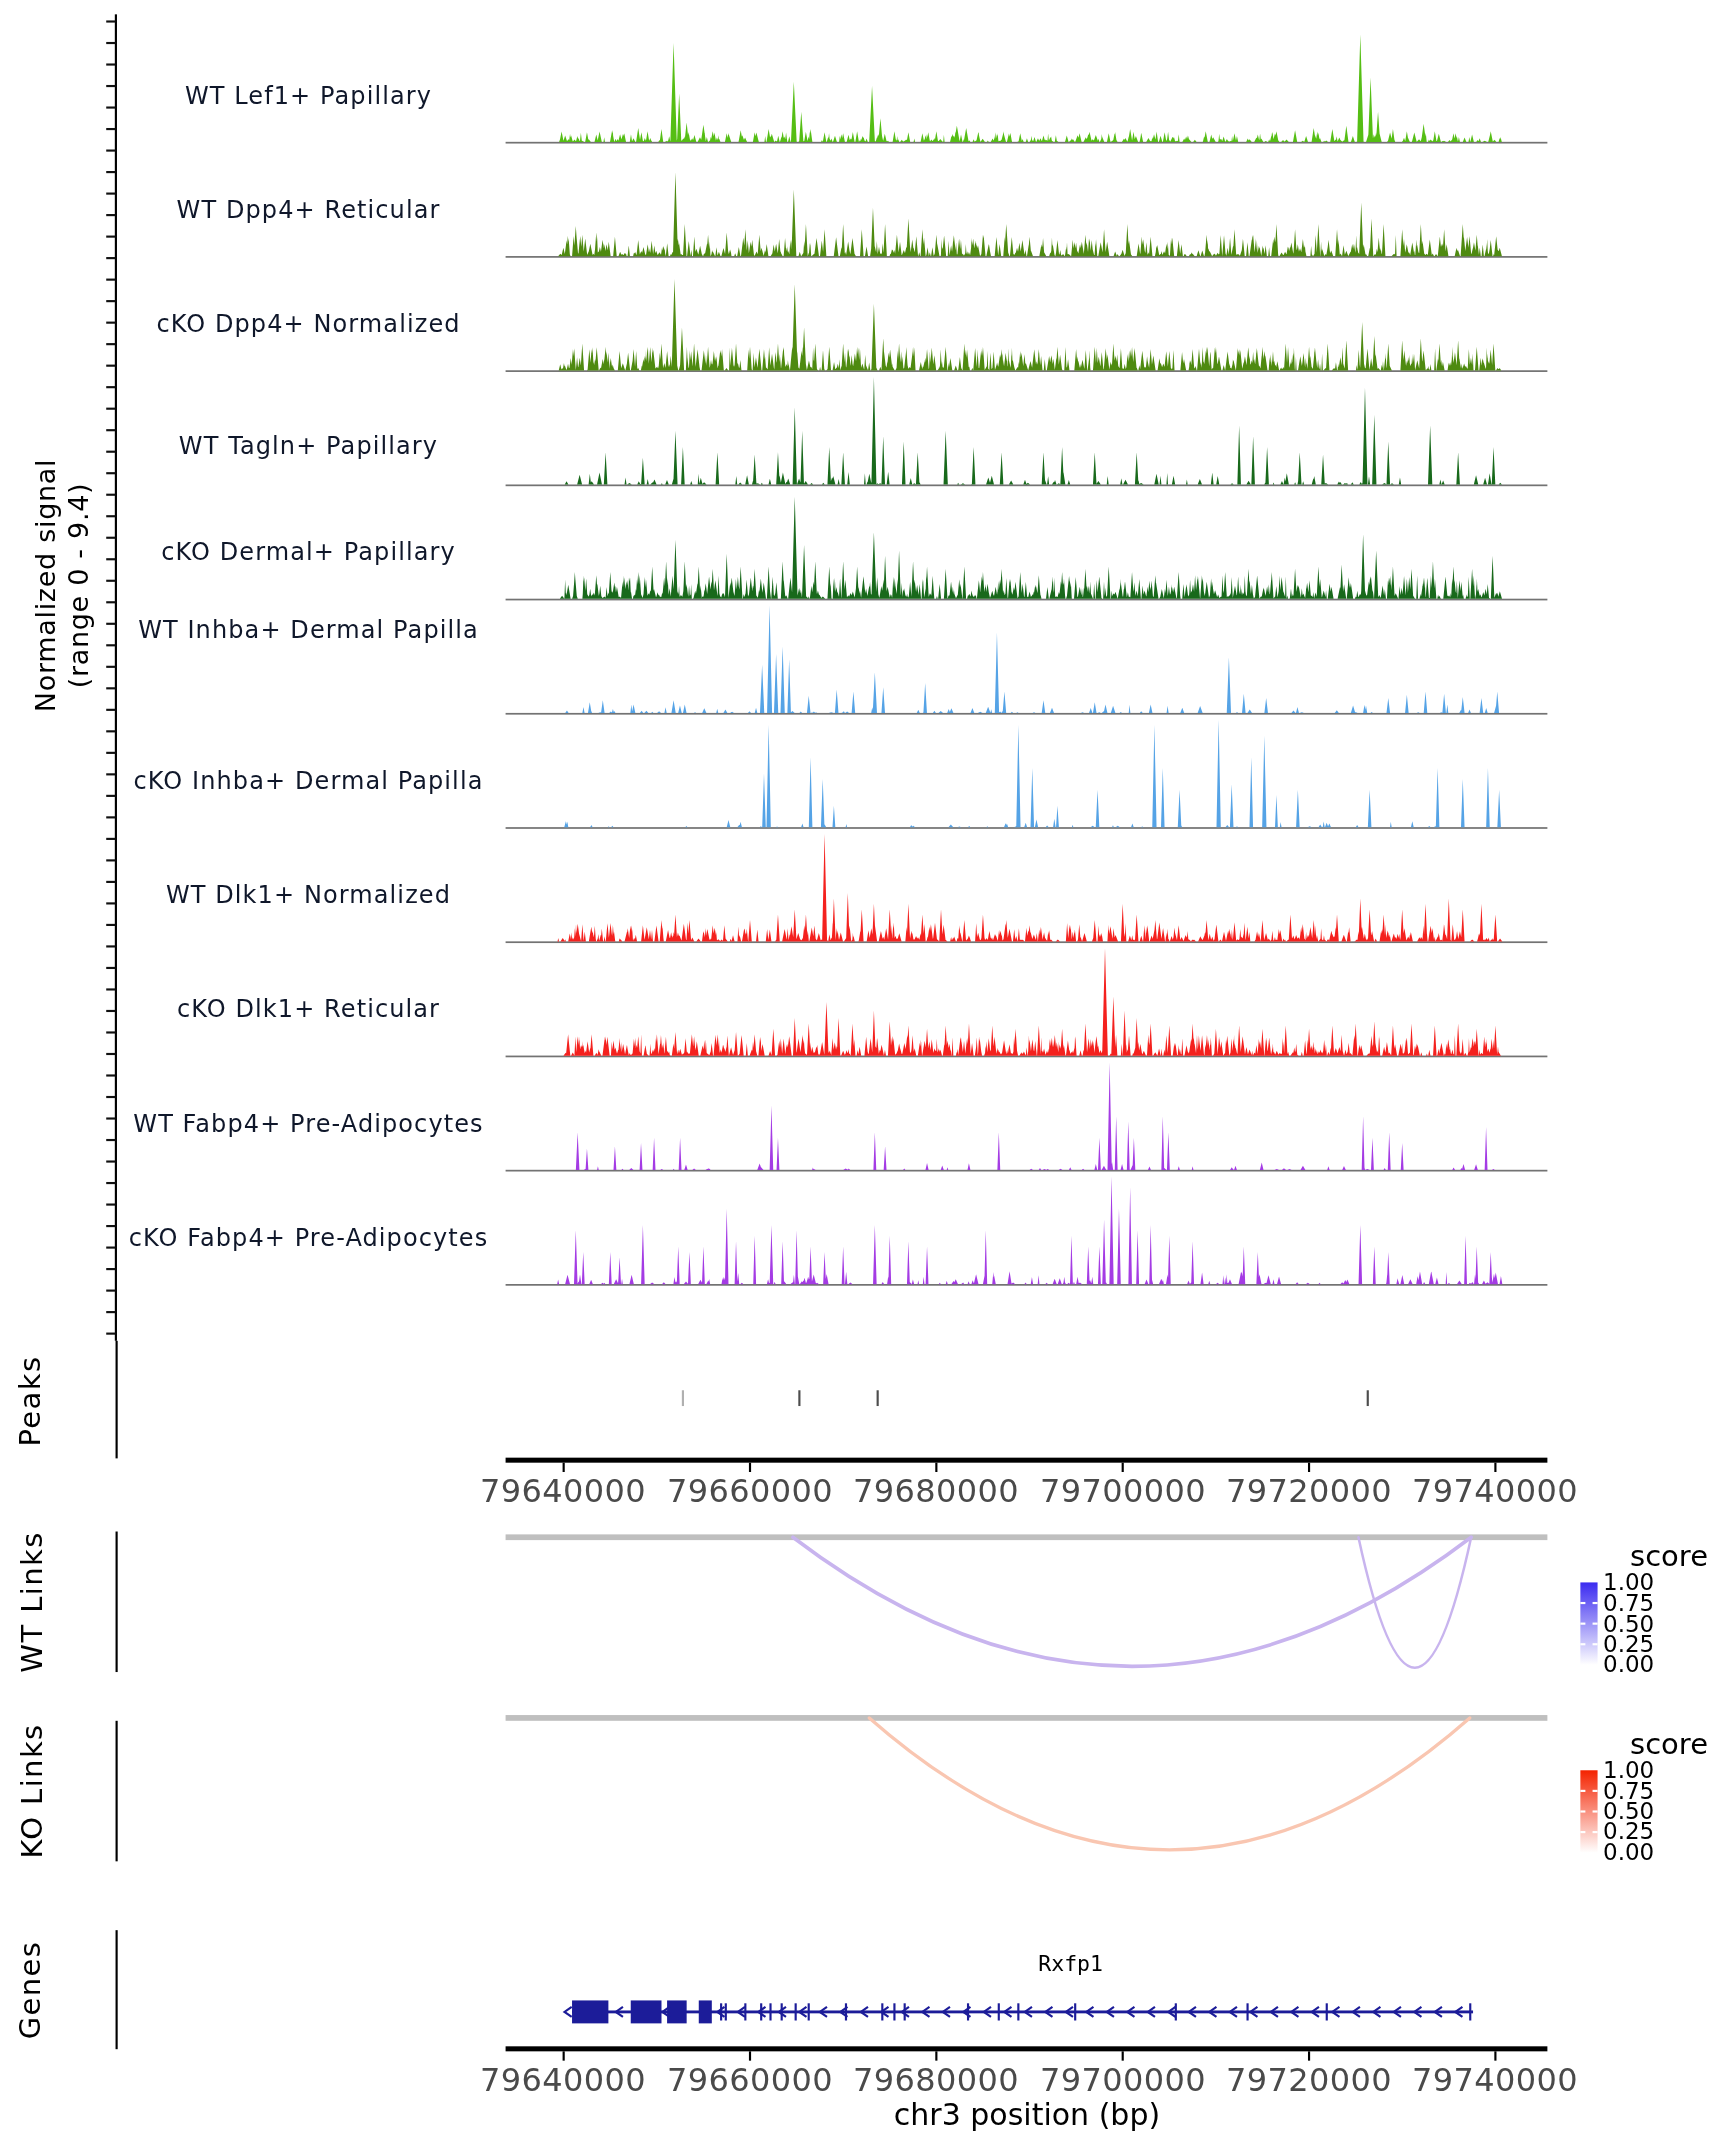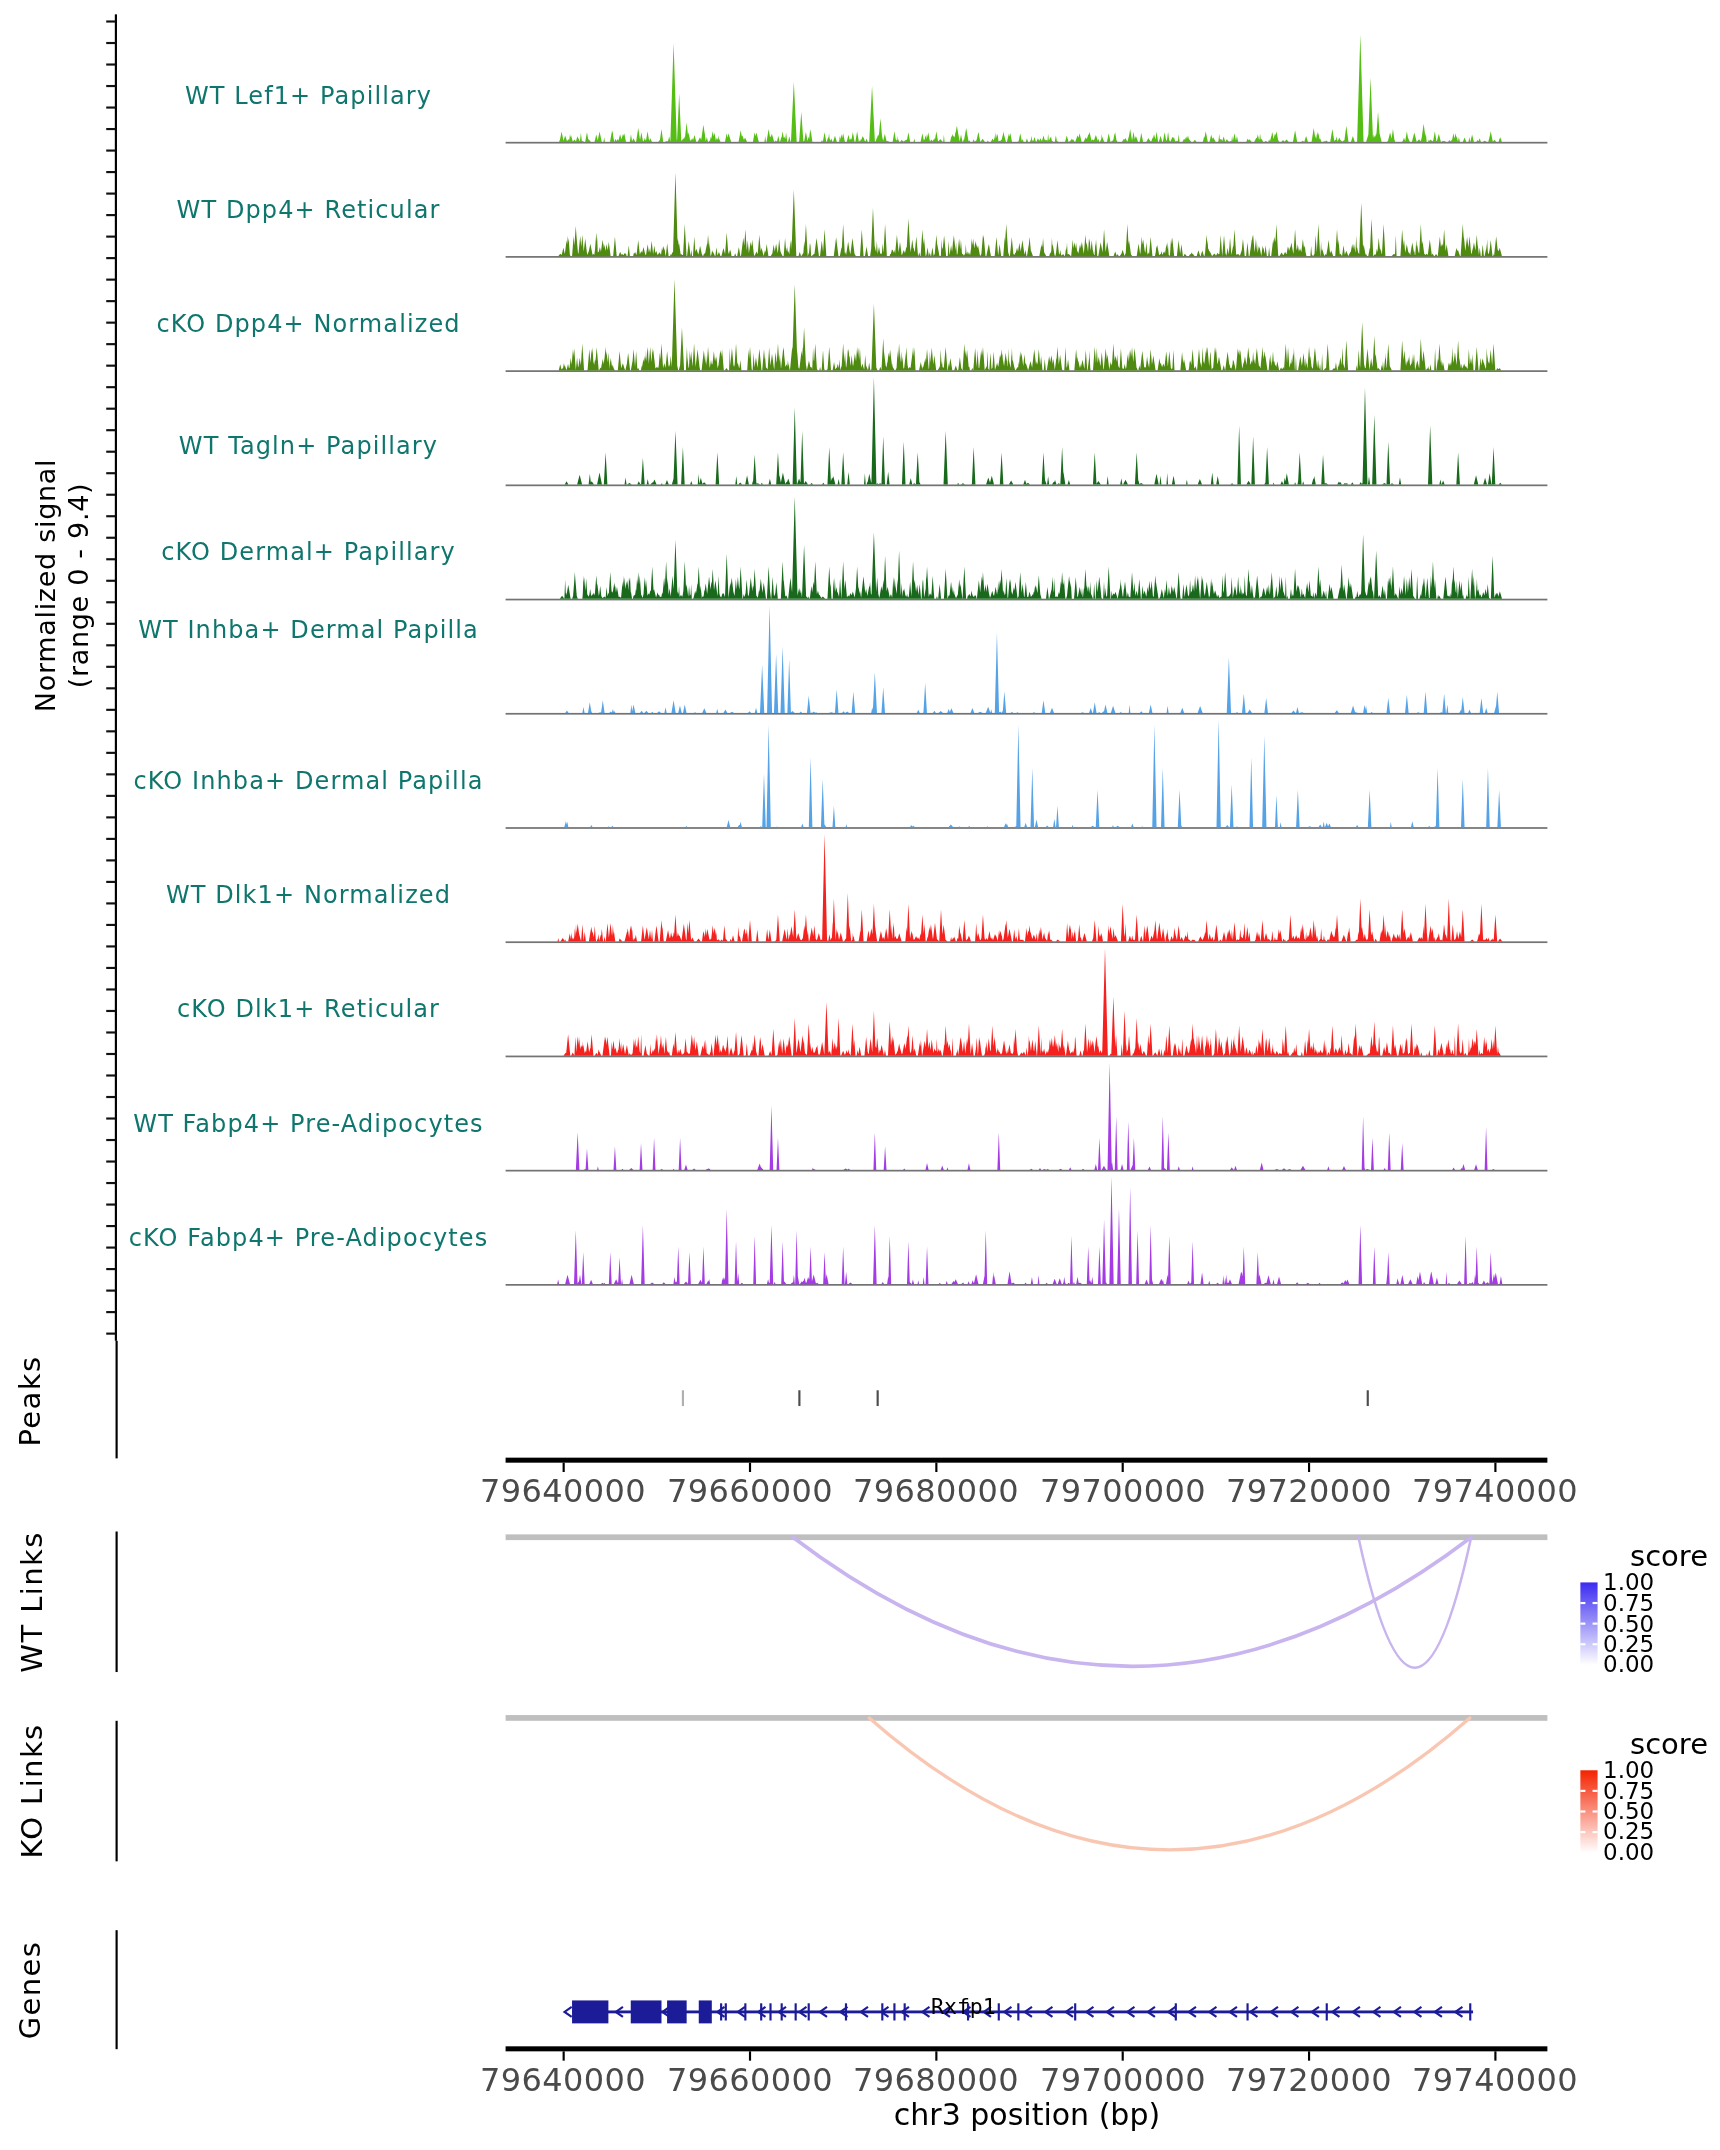--- a/index.html
+++ b/index.html
@@ -1,37 +1,37 @@
 <!DOCTYPE html>
 <html style="font-size:11.5px"><head>
 <meta charset="utf-8">
 <style>
   html,body{margin:0;padding:0;background:#fff;}
   .stage{position:relative;width:1721px;height:2151px;background:#fff;overflow:hidden;
          font-family:"DejaVu Sans","Liberation Sans",sans-serif;}
   #gfx{position:absolute;left:0;top:0;}
   .track-label{position:absolute;left:108px;width:401px;height:29px;line-height:29px;
-               text-align:center;font-size:24px;letter-spacing:1.1px;color:#0f766e;white-space:nowrap;}
+               text-align:center;font-size:24px;letter-spacing:1.1px;color:#0f172a;white-space:nowrap;}
   .rot{position:absolute;transform:rotate(-90deg);text-align:center;color:#000;}
   .ylab{left:-295px;top:551px;width:717px;height:69px;font-size:27px;line-height:33px;letter-spacing:0.7px;}
   .sec{font-size:29px;letter-spacing:1.4px;height:32px;line-height:32px;}
   .sec-peaks{left:-79px;top:1385px;width:218px;}
   .sec-wtlinks{left:-112px;top:1586px;width:288px;}
   .sec-kolinks{left:-112px;top:1775px;width:288px;}
   .sec-genes{left:-79px;top:1974px;width:218px;}
   .tickl{position:absolute;width:172px;height:27px;line-height:27px;text-align:center;
          font-size:32px;color:#4a4a4a;letter-spacing:0.4px;}
   .xlabel{position:absolute;left:812px;top:2098px;width:430px;height:34px;line-height:34px;
           text-align:center;font-size:30px;color:#000;}
   .score-title{position:absolute;left:1550px;width:158px;height:32px;line-height:32px;
                font-size:29px;color:#000;text-align:right;}
   .cb-lab{position:absolute;left:1603px;width:108px;height:24.4px;line-height:24.4px;
           font-size:23px;color:#000;text-align:left;}
-  .gene-name{position:absolute;left:931px;top:1994px;width:172px;height:26px;line-height:26px;
-             text-align:left;font-size:21.5px;color:#000;
+  .gene-name{position:absolute;left:931px;top:1951px;width:172px;height:26px;line-height:26px;
+             text-align:right;font-size:21.5px;color:#000;
              font-family:"DejaVu Sans Mono","Liberation Mono",monospace;}
 </style>
 </head>
 <body>
 
 <div class="stage">
   <svg id="gfx" width="1721" height="2151" viewBox="0 0 2400 3000">
       <defs>
         <linearGradient id="cbw" x1="0" y1="0" x2="0" y2="1">
           <stop offset="0%" stop-color="#3b2bf0"></stop>

